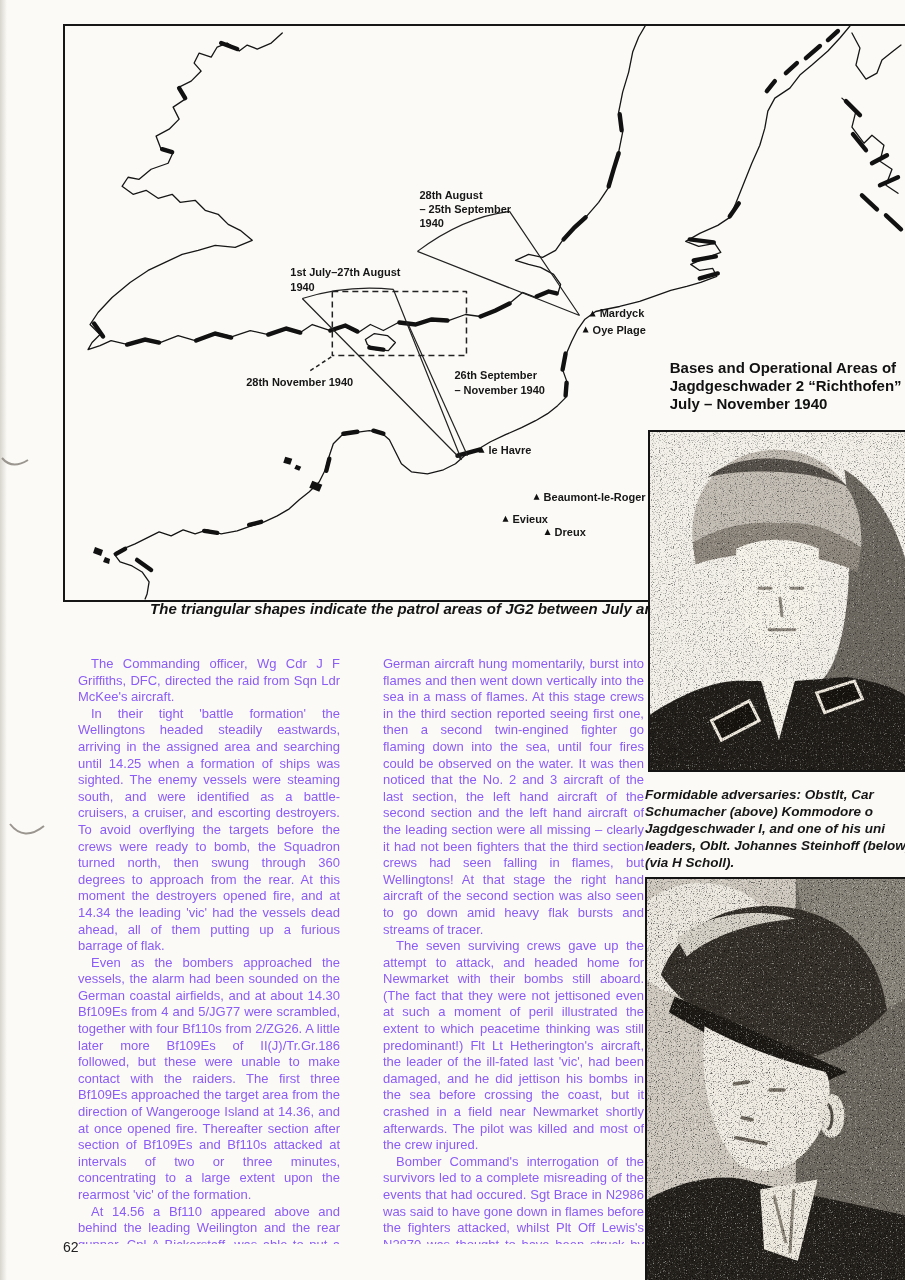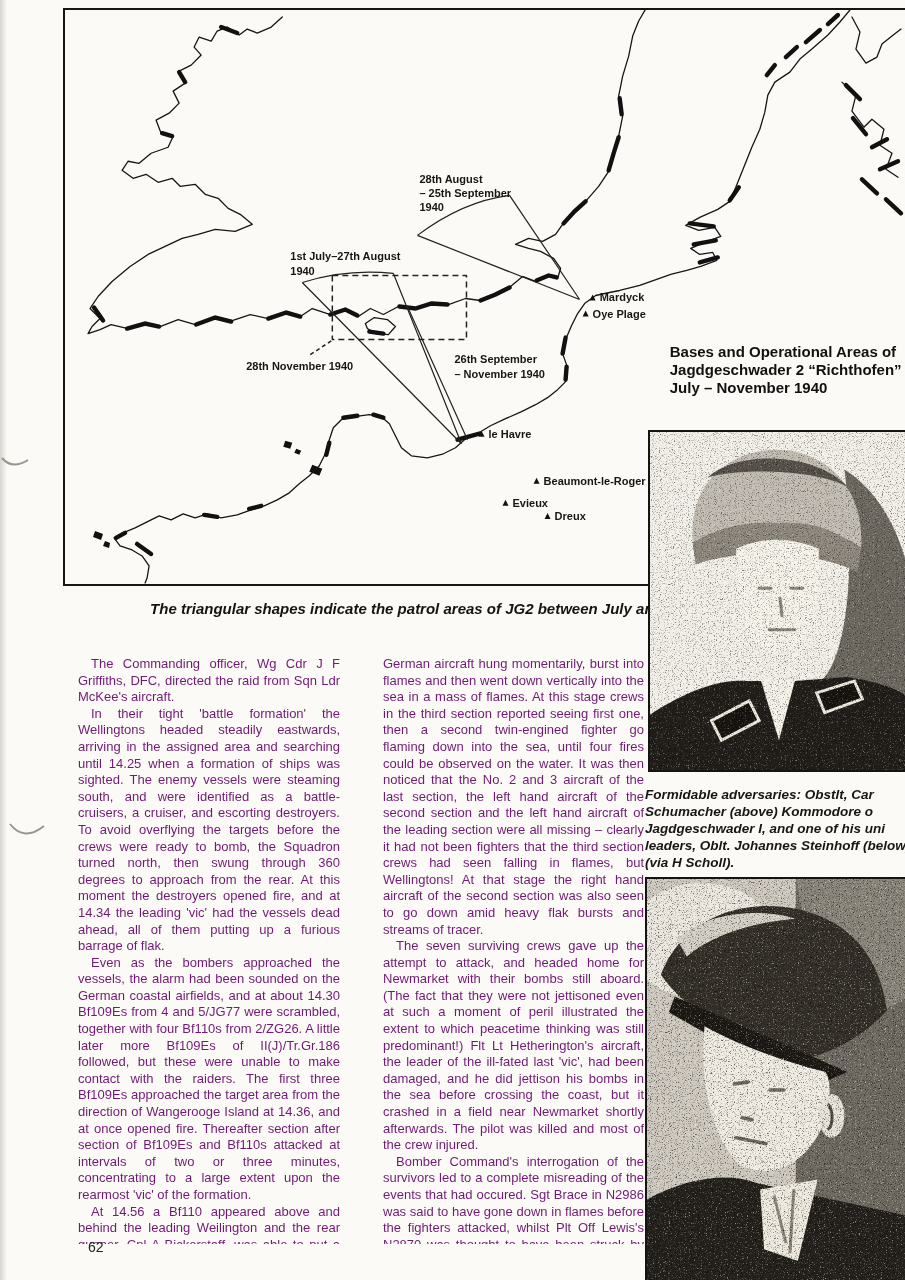--- a/index.html
+++ b/index.html
@@ -1,31 +1,31 @@
 <!DOCTYPE html>
 <html><head>
 <meta charset="utf-8">
 <style>
   html,body{margin:0;padding:0;background:#888;}
   .page{position:relative;width:905px;height:1280px;background:#fbfaf6;overflow:hidden;
         font-family:"Liberation Sans",sans-serif;color:#1c1c1c;}
   .edge-shade{position:absolute;left:0;top:0;width:7px;height:1280px;
         background:linear-gradient(to right,#d8d5cf,rgba(251,250,246,0));}
-  .map-box{position:absolute;left:63px;top:8px;width:842px;height:578px;box-sizing:border-box;
+  .map-box{position:absolute;left:63px;top:24px;width:842px;height:578px;box-sizing:border-box;
         border:2.5px solid #161616;border-right:none;}
   .map-box svg{display:block;width:100%;height:100%;}
   .map-caption{position:absolute;left:80px;top:600px;width:772px;text-align:center;
         font-style:italic;font-weight:600;font-size:15px;color:#141414;}
   .col{position:absolute;top:656px;height:588px;overflow:hidden;font-size:13px;line-height:16.6px;
-        text-align:justify;color:#701a75;}
+        text-align:justify;color:#8b5cf6;}
   .col-left{left:78px;width:262px;}
   .col-right{left:367px;width:261px;margin-left:16px;}
   .col p{margin:0;text-indent:13px;}
   .col p.noindent{text-indent:0;}
-  .page-number{position:absolute;left:63px;top:1239px;font-size:14px;color:#222;margin-left:25px;}
+  .page-number{position:absolute;left:63px;top:1239px;font-size:14px;color:#222;}
   .photo{position:absolute;box-sizing:border-box;border:2.5px solid #141414;background:#efece5;overflow:hidden;}
   .photo svg{display:block;width:100%;height:100%;}
   .photo-top{left:648px;top:430px;width:257px;height:342px;border-right:none;}
   .photo-bottom{left:645px;top:877px;width:260px;height:403px;border-right:none;border-bottom:none;}
   .photo-caption{position:absolute;left:645px;top:786px;width:262px;font-style:italic;font-weight:600;
         font-size:13.5px;line-height:17px;color:#161616;}
   .photo-caption div{white-space:nowrap;overflow:hidden;}
   .scan-mark{position:absolute;}
   .map-label{font-family:"Liberation Sans",sans-serif;font-size:11px;font-weight:600;fill:#161616;}
   .map-title{font-family:"Liberation Sans",sans-serif;font-size:15px;font-weight:700;fill:#111;}

